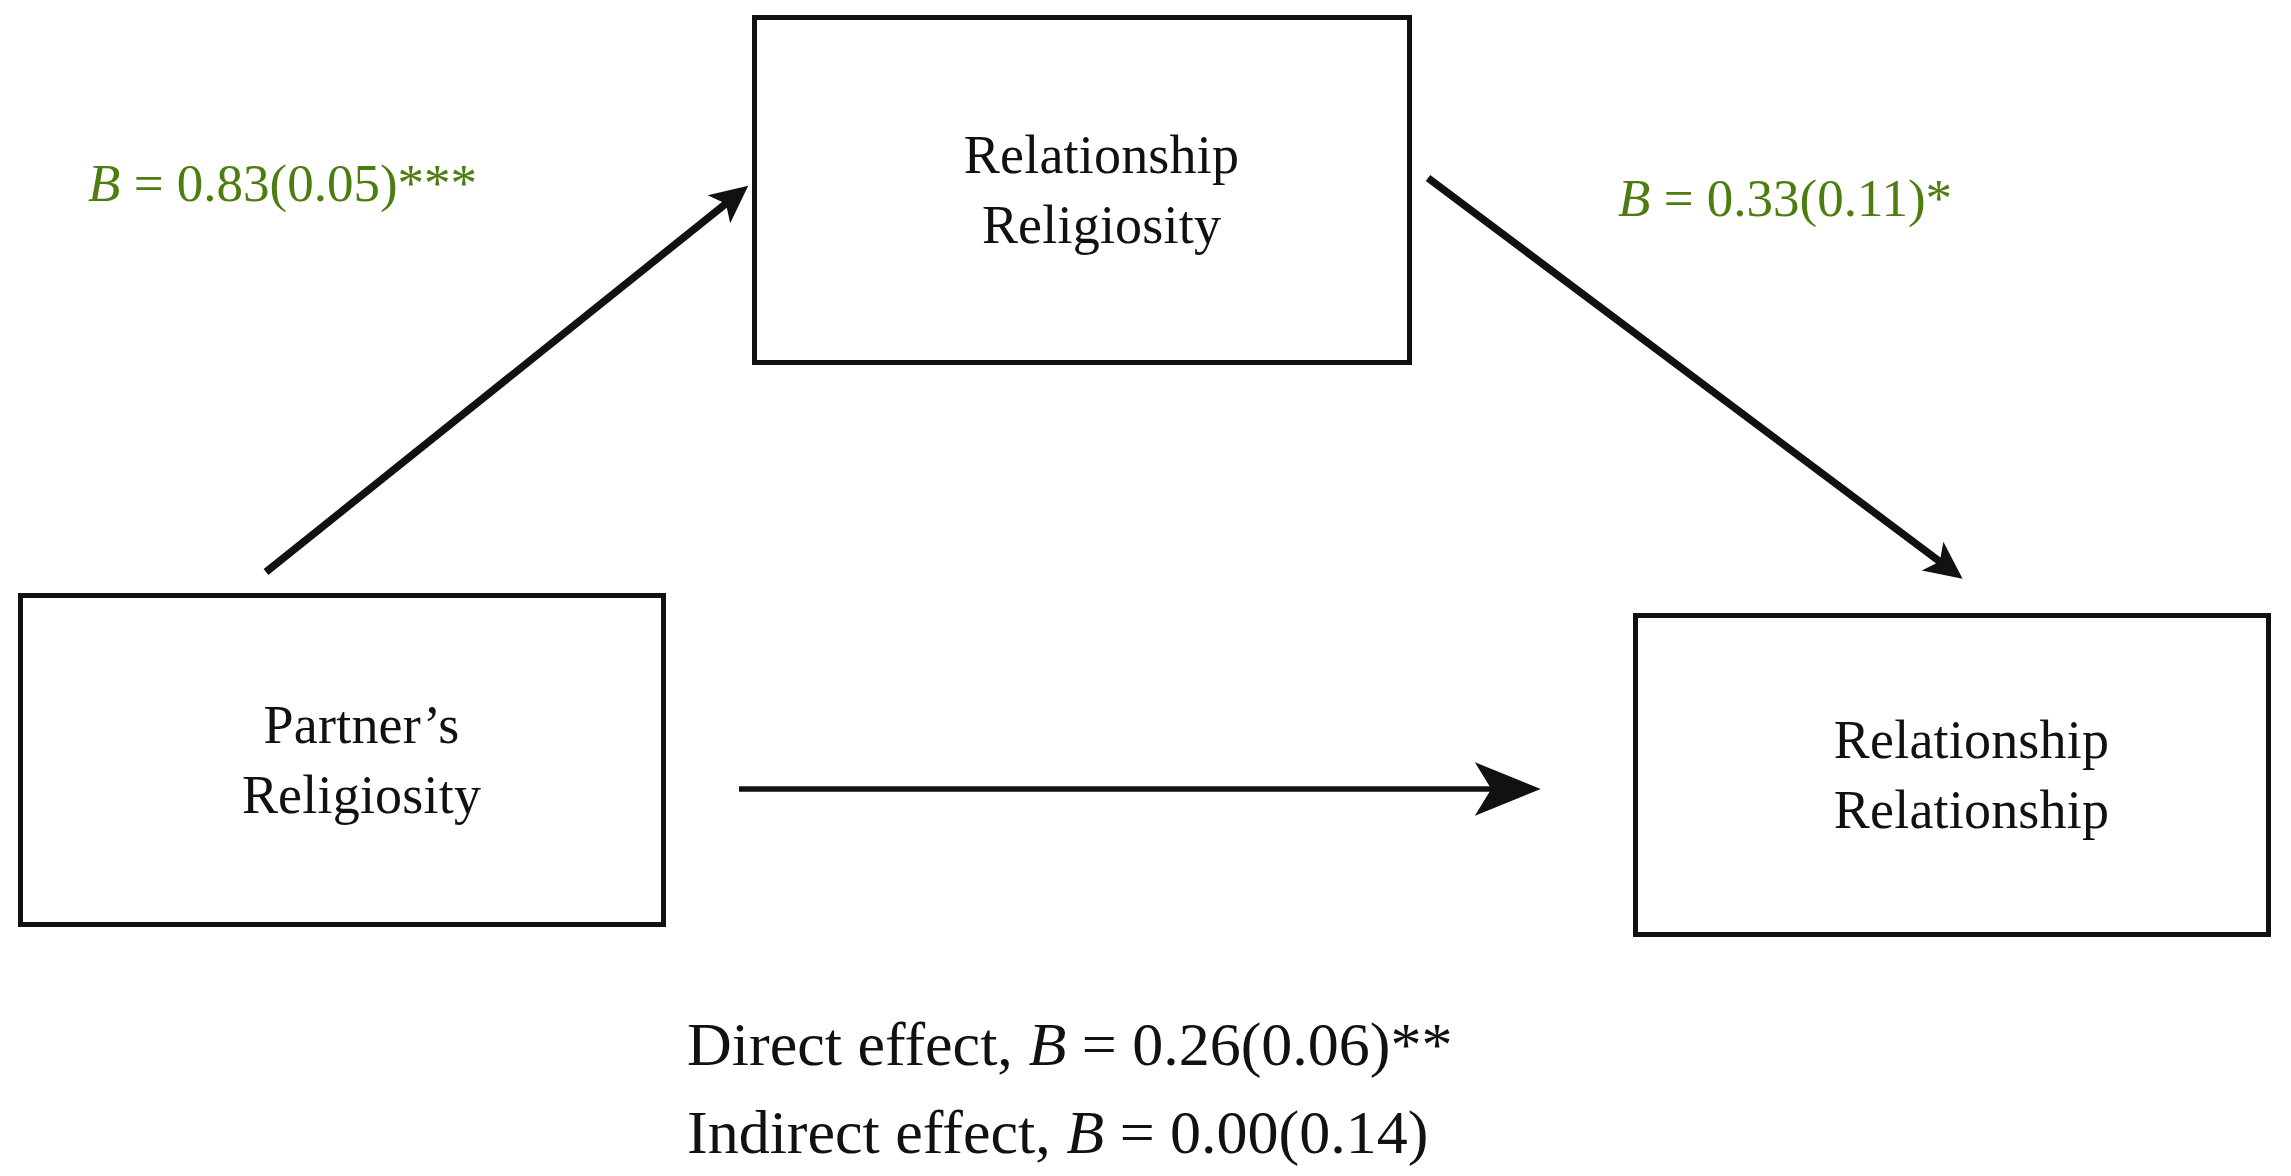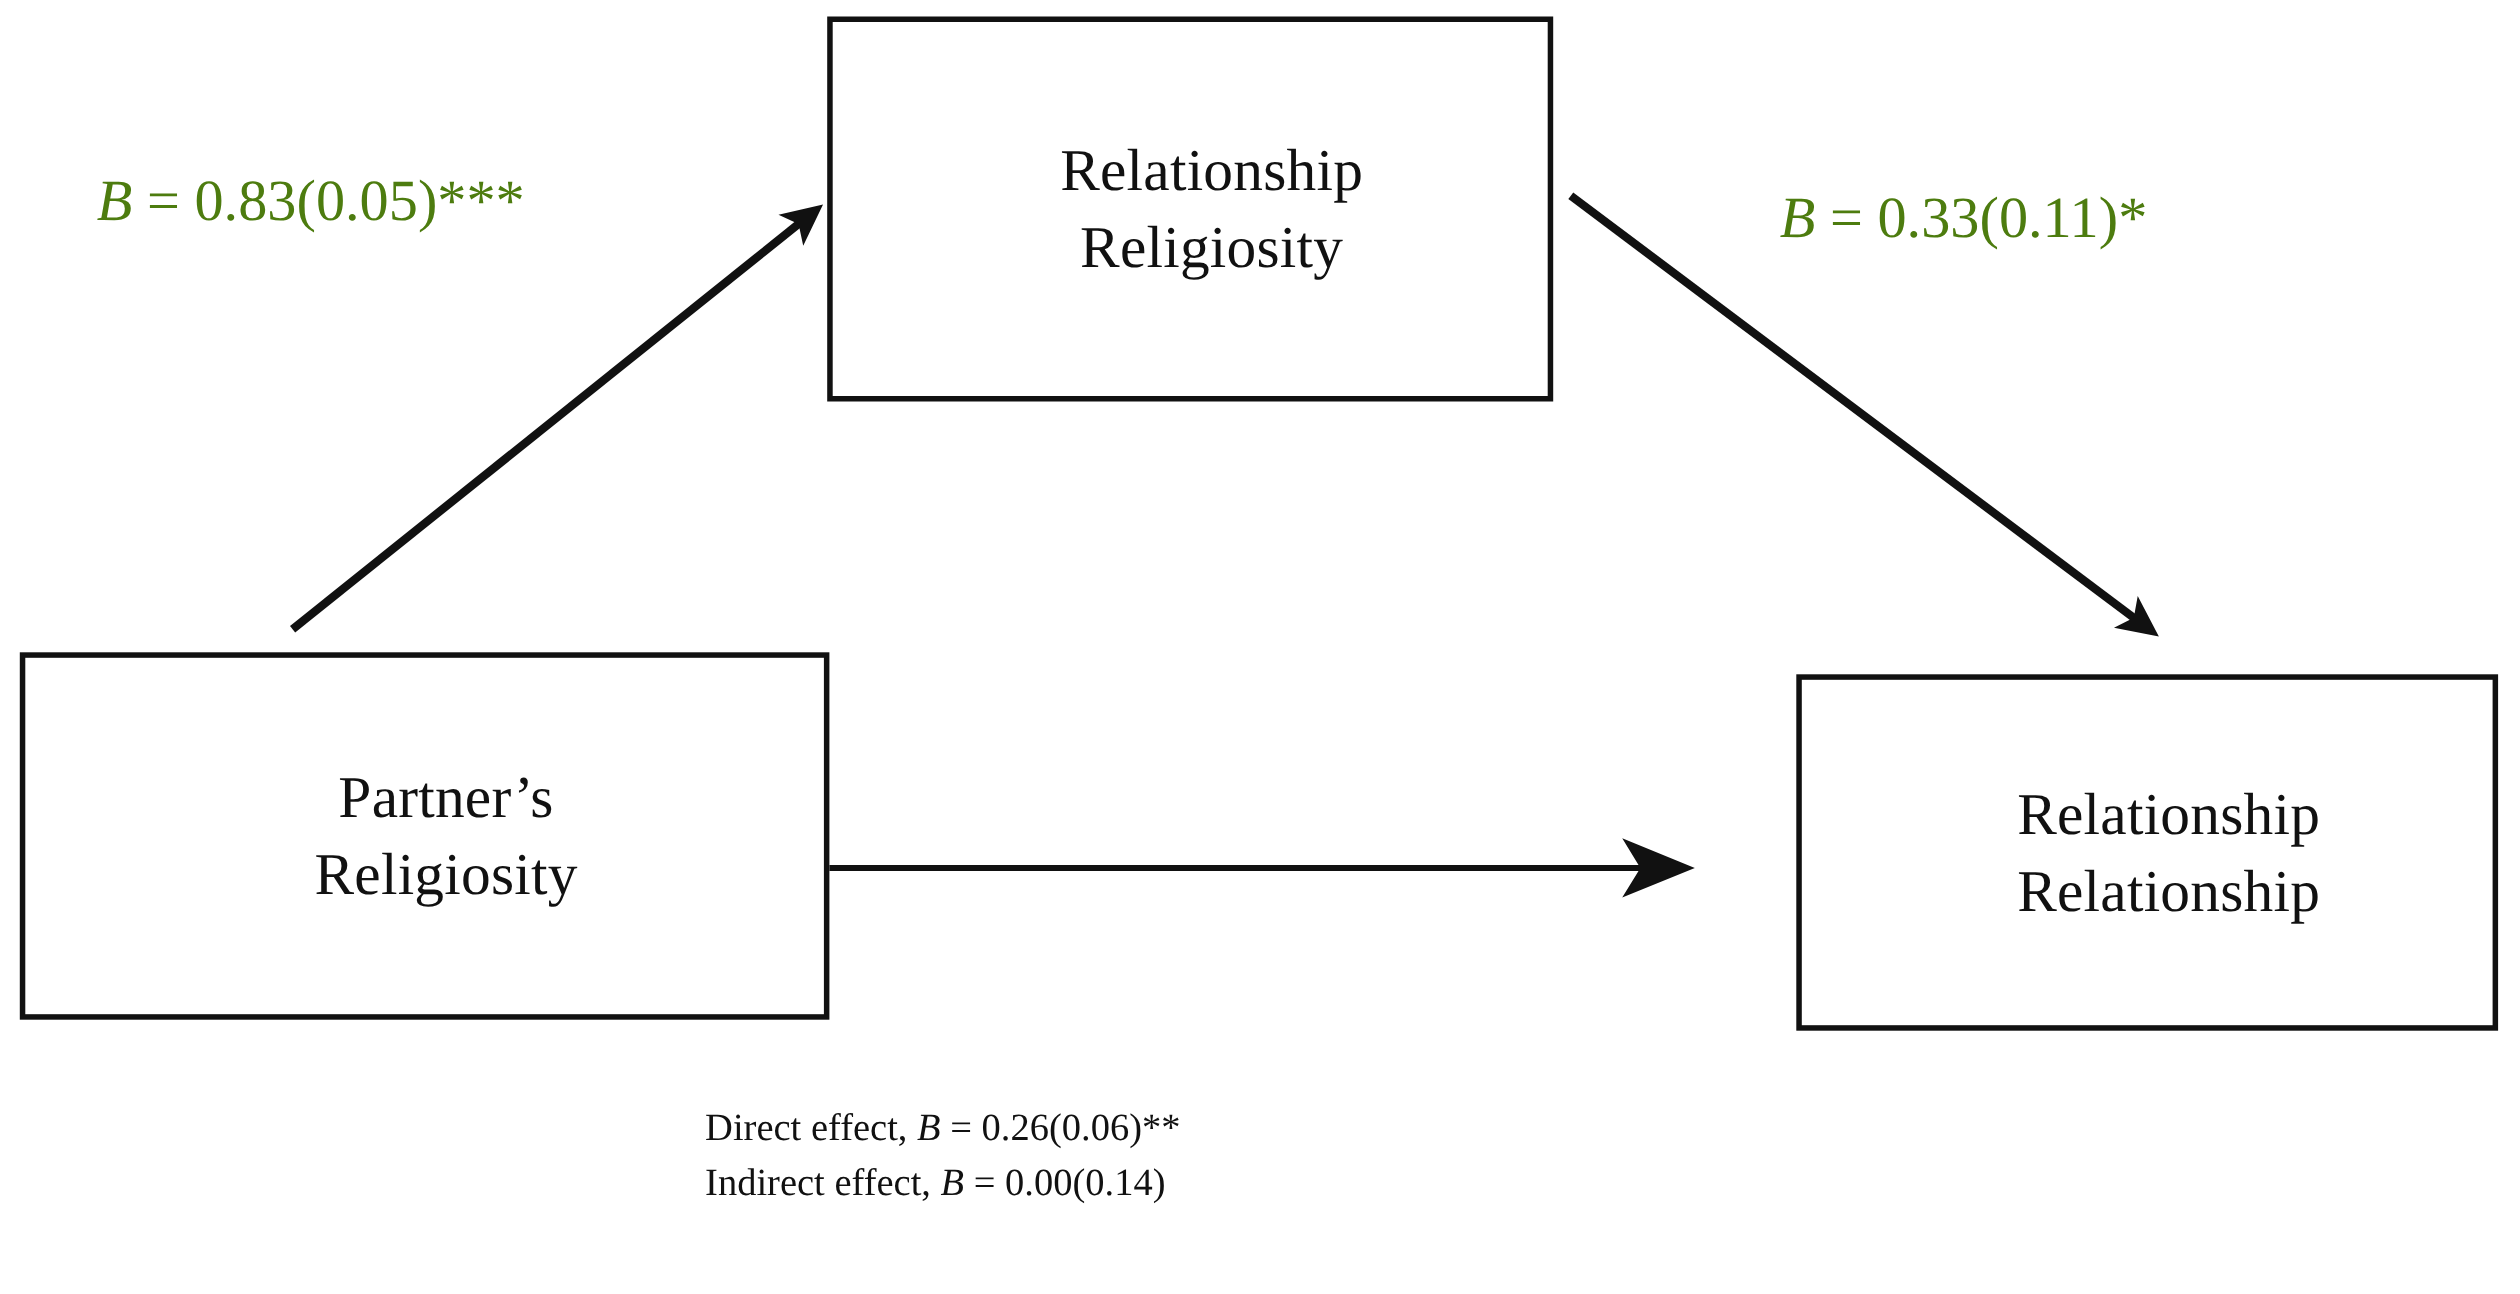--- a/index.html
+++ b/index.html
@@ -36,21 +36,21 @@
   }
   #box-mediator {
     left: 752px;
     top: 15px;
     width: 660px;
     height: 350px;
   }
   #box-predictor {
     left: 18px;
     top: 593px;
-    width: 736px;
+    width: 648px;
     height: 334px;
   }
   #box-outcome {
     left: 1633px;
     top: 613px;
     width: 638px;
     height: 324px;
   }
   .path-label {
     position: absolute;
@@ -65,23 +65,23 @@
   #label-a-path {
     left: 88px;
     top: 150px;
   }
   #label-b-path {
     left: 1618px;
     top: 165px;
   }
   #effects-block {
     position: absolute;
-    left: 641px;
+    left: 687px;
     top: 1000px;
-    font-size: 35px;
+    font-size: 62px;
     line-height: 1.42;
     color: #111111;
   }
   #effects-block .effect-line {
     white-space: nowrap;
   }
   #effects-block em {
     font-style: italic;
   }
   svg.arrow-layer {

